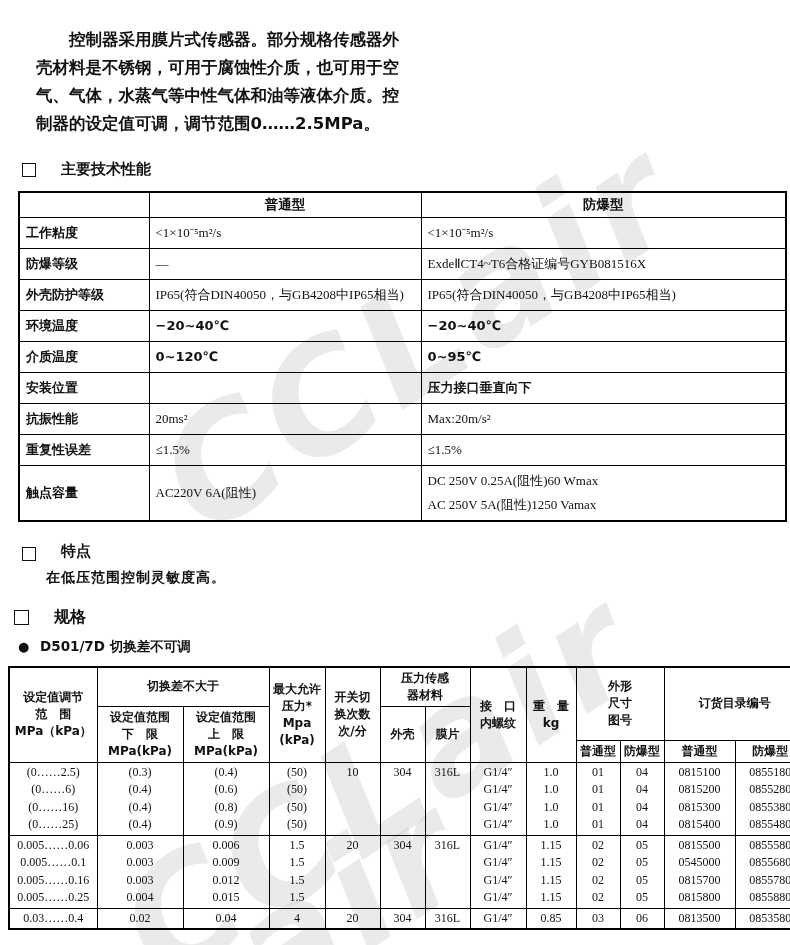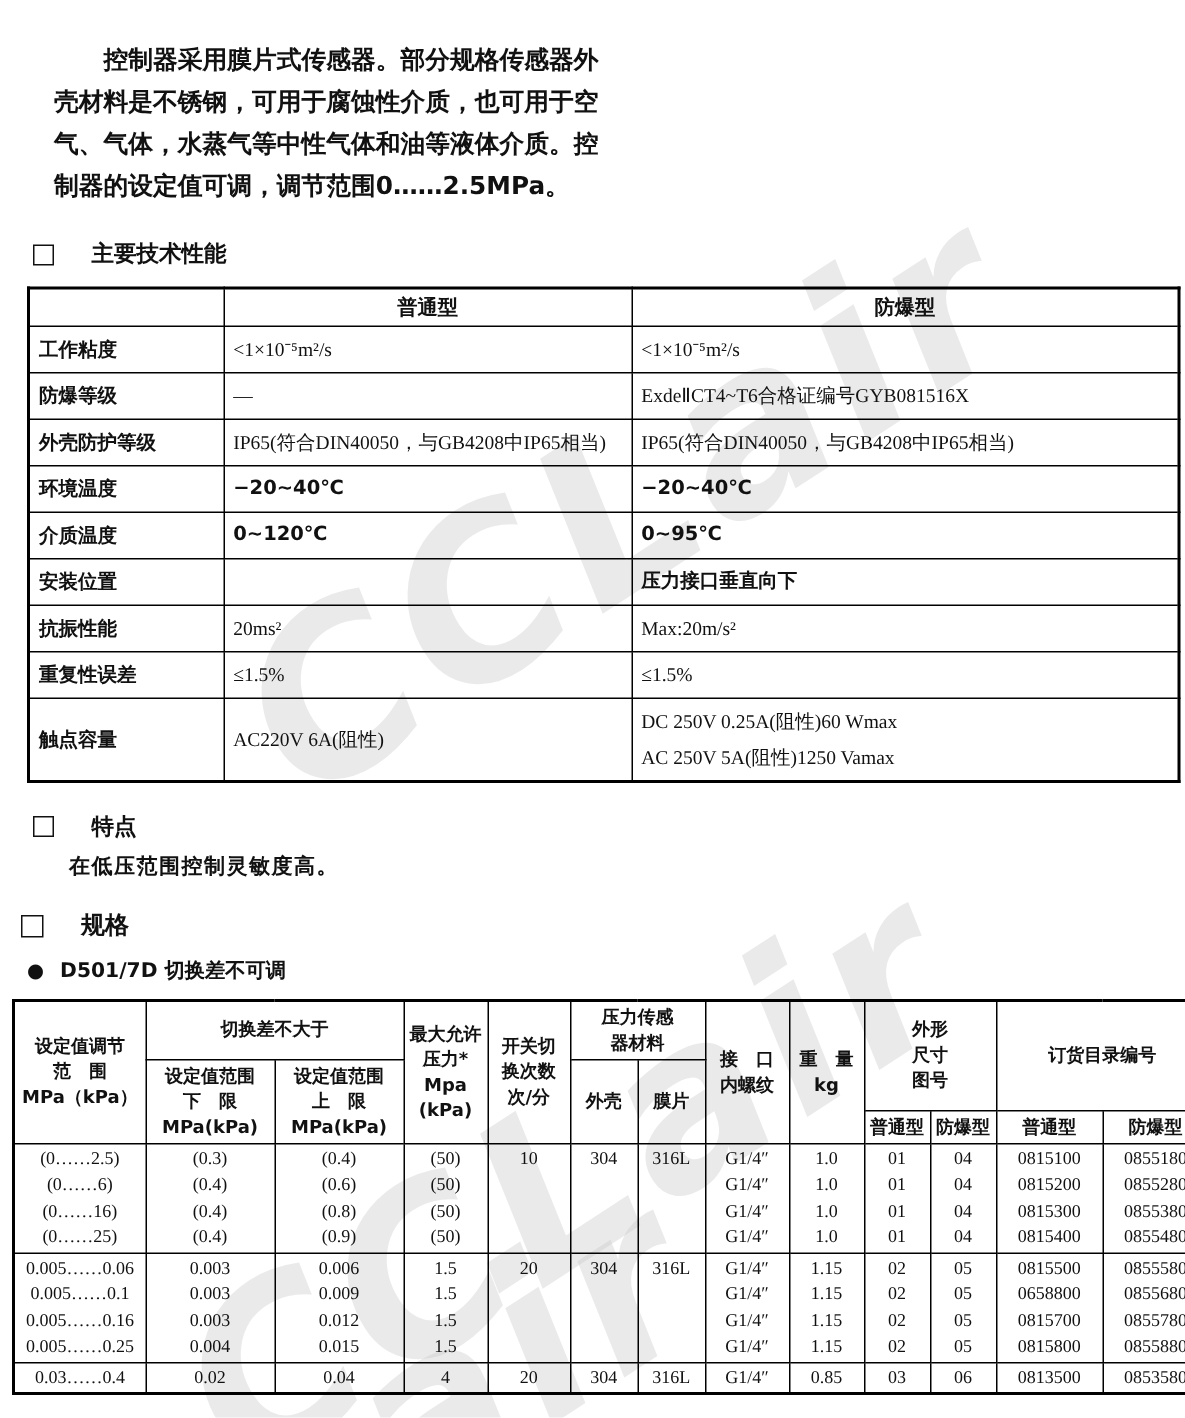--- a/index.html
+++ b/index.html
@@ -123,21 +123,21 @@
         </tr>
         <tr>
           <td class="t-label">触点容量</td>
           <td class="t-val">AC220V 6A(阻性)</td>
           <td class="t-val">DC 250V 0.25A(阻性)60 Wmax
 AC 250V 5A(阻性)1250 Vamax</td>
         </tr>
       </tbody>
   </table>
 
-  <div class="sec sec1" style="margin-top:20px;">
+  <div class="sec sec1" style="margin-top:20px;align-items:flex-end;">
     <span class="box"></span>
     <span>特点</span>
   </div>
   <div class="feat-body">在低压范围控制灵敏度高。</div>
 
   <div class="sec sec2">
     <span class="box" style="width:15px;height:15px;"></span>
     <span>规格</span>
   </div>
 
@@ -317,21 +317,21 @@
             <div>02</div>
           </td>
           <td>
             <div>05</div>
             <div>05</div>
             <div>05</div>
             <div>05</div>
           </td>
           <td>
             <div>0815500</div>
-            <div>0658800</div>
+            <div>0545000</div>
             <div>0815700</div>
             <div>0815800</div>
           </td>
           <td>
             <div>0855580</div>
             <div>0855680</div>
             <div>0855780</div>
             <div>0855880</div>
           </td>
         </tr>

